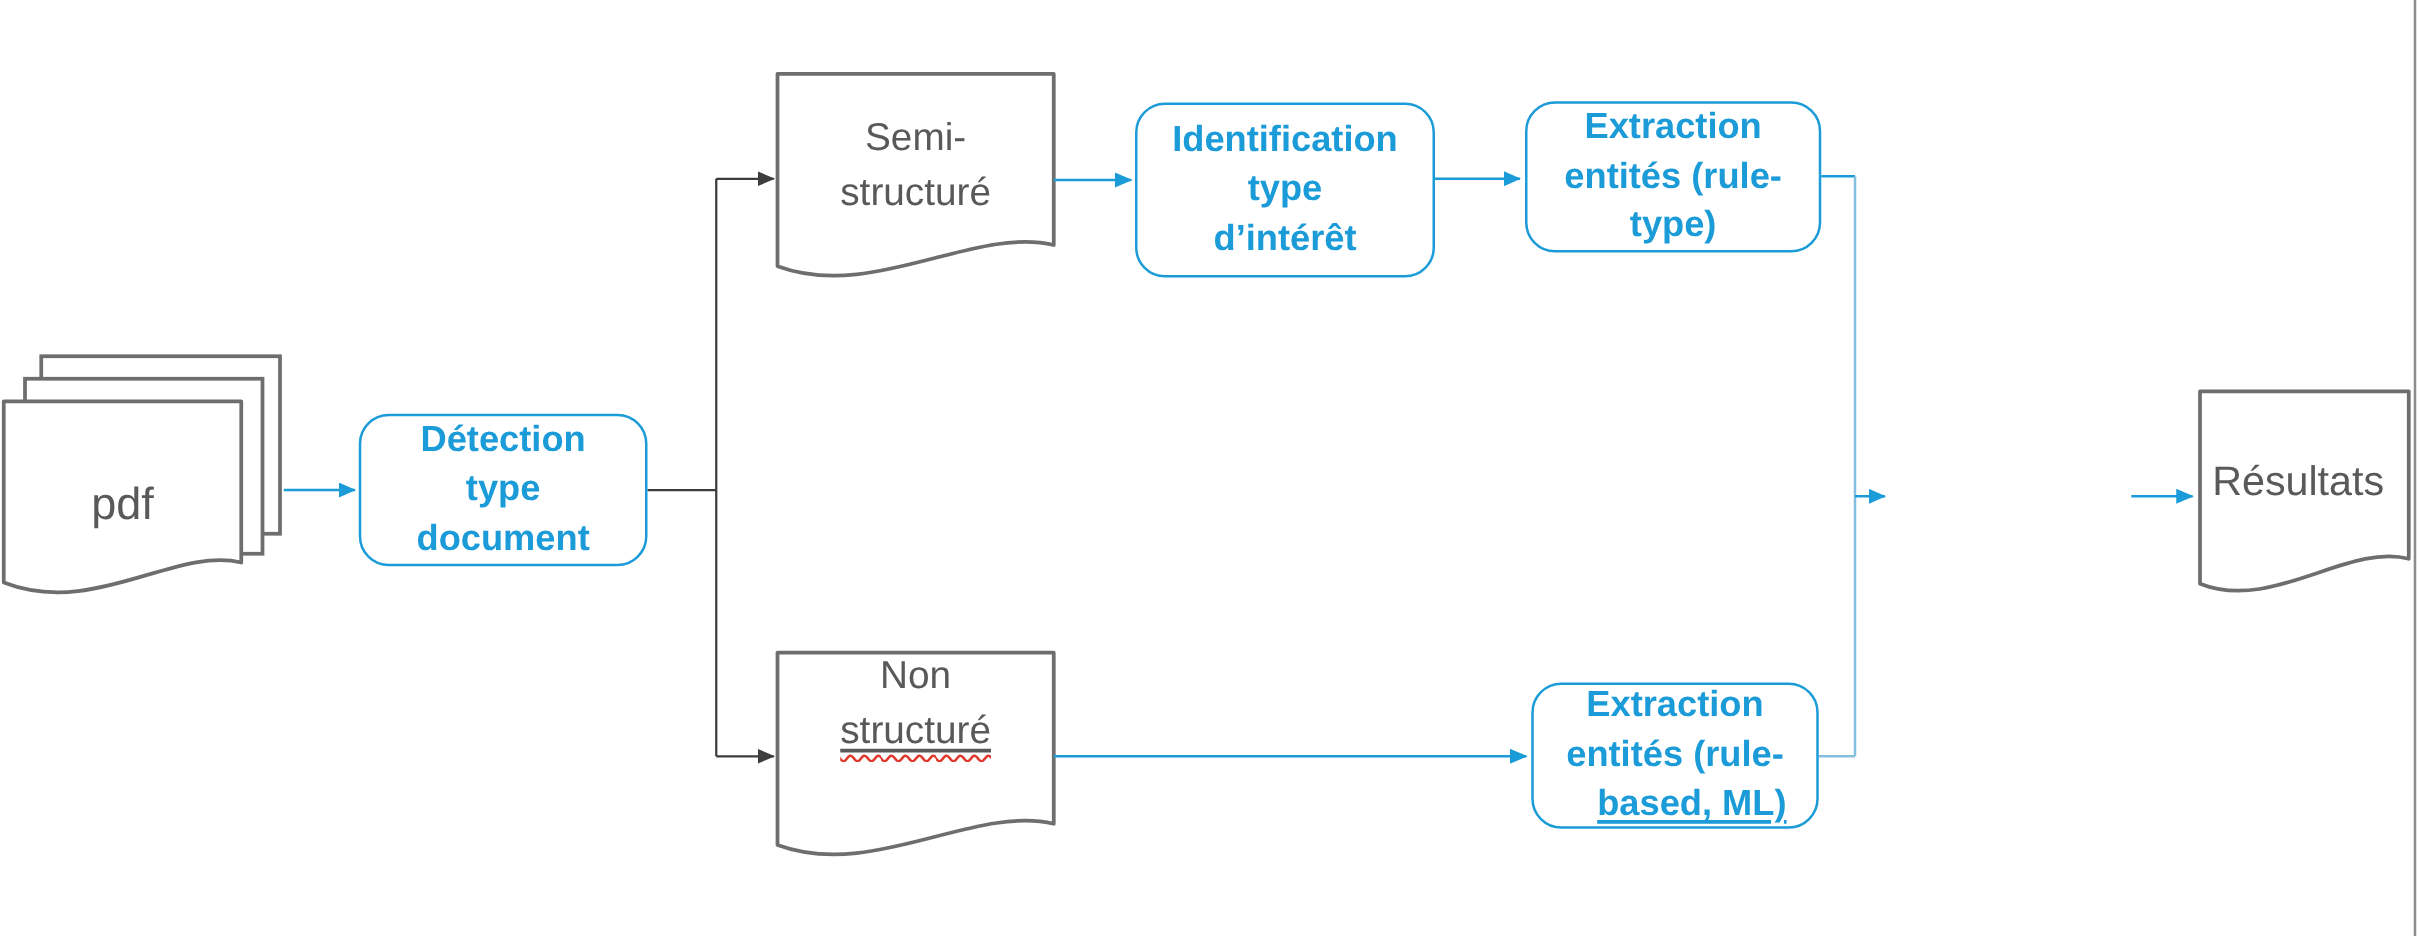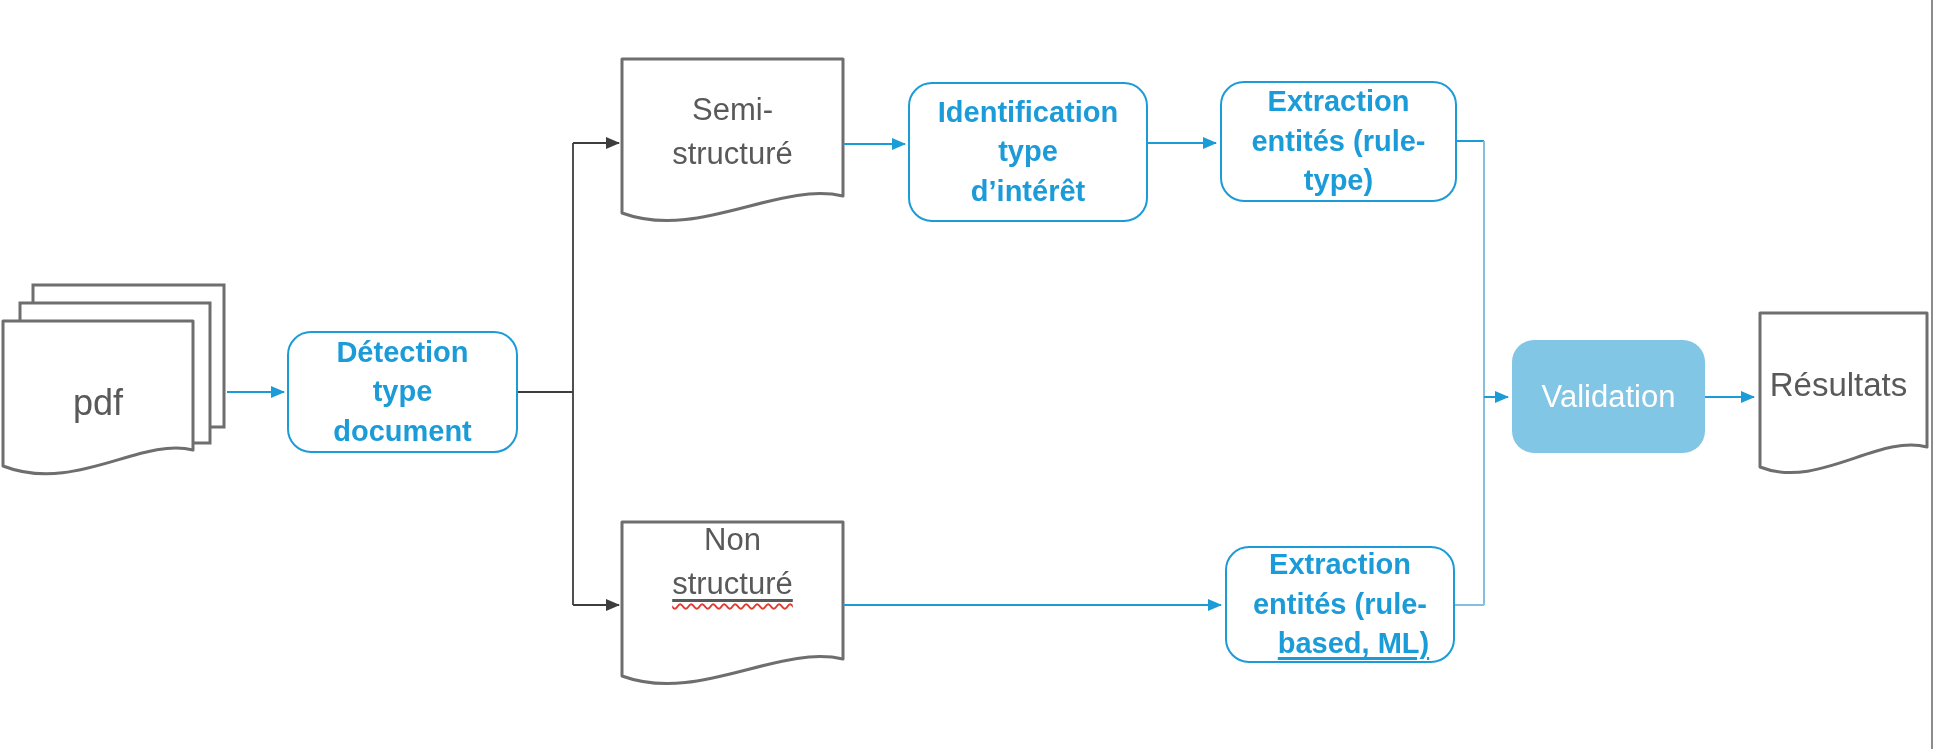--- a/index.html
+++ b/index.html
@@ -99,21 +99,18 @@
     <span class="line">Non</span>
     <span class="line plain-underline"><span class="squiggly">structuré</span></span>
   </div>
 
   <div class="node blue-box" style="left:1225px; top:546px; width:230px; height:117px;">
     <span class="line">Extraction</span>
     <span class="line">entités (rule-</span>
     <span class="line u-line">based, ML)</span>
   </div>
 
-  <div class="node validation-box" style="left:1512px; top:340px; width:193px; height:113px;">
-    <span class="line">Validation</span>
-  </div>
 
   <div class="node res-label" style="left:1760px; top:316px; width:157px; height:138px;">
     <span class="line">Résultats</span>
   </div>
 
 </div>
 
 </body></html>

